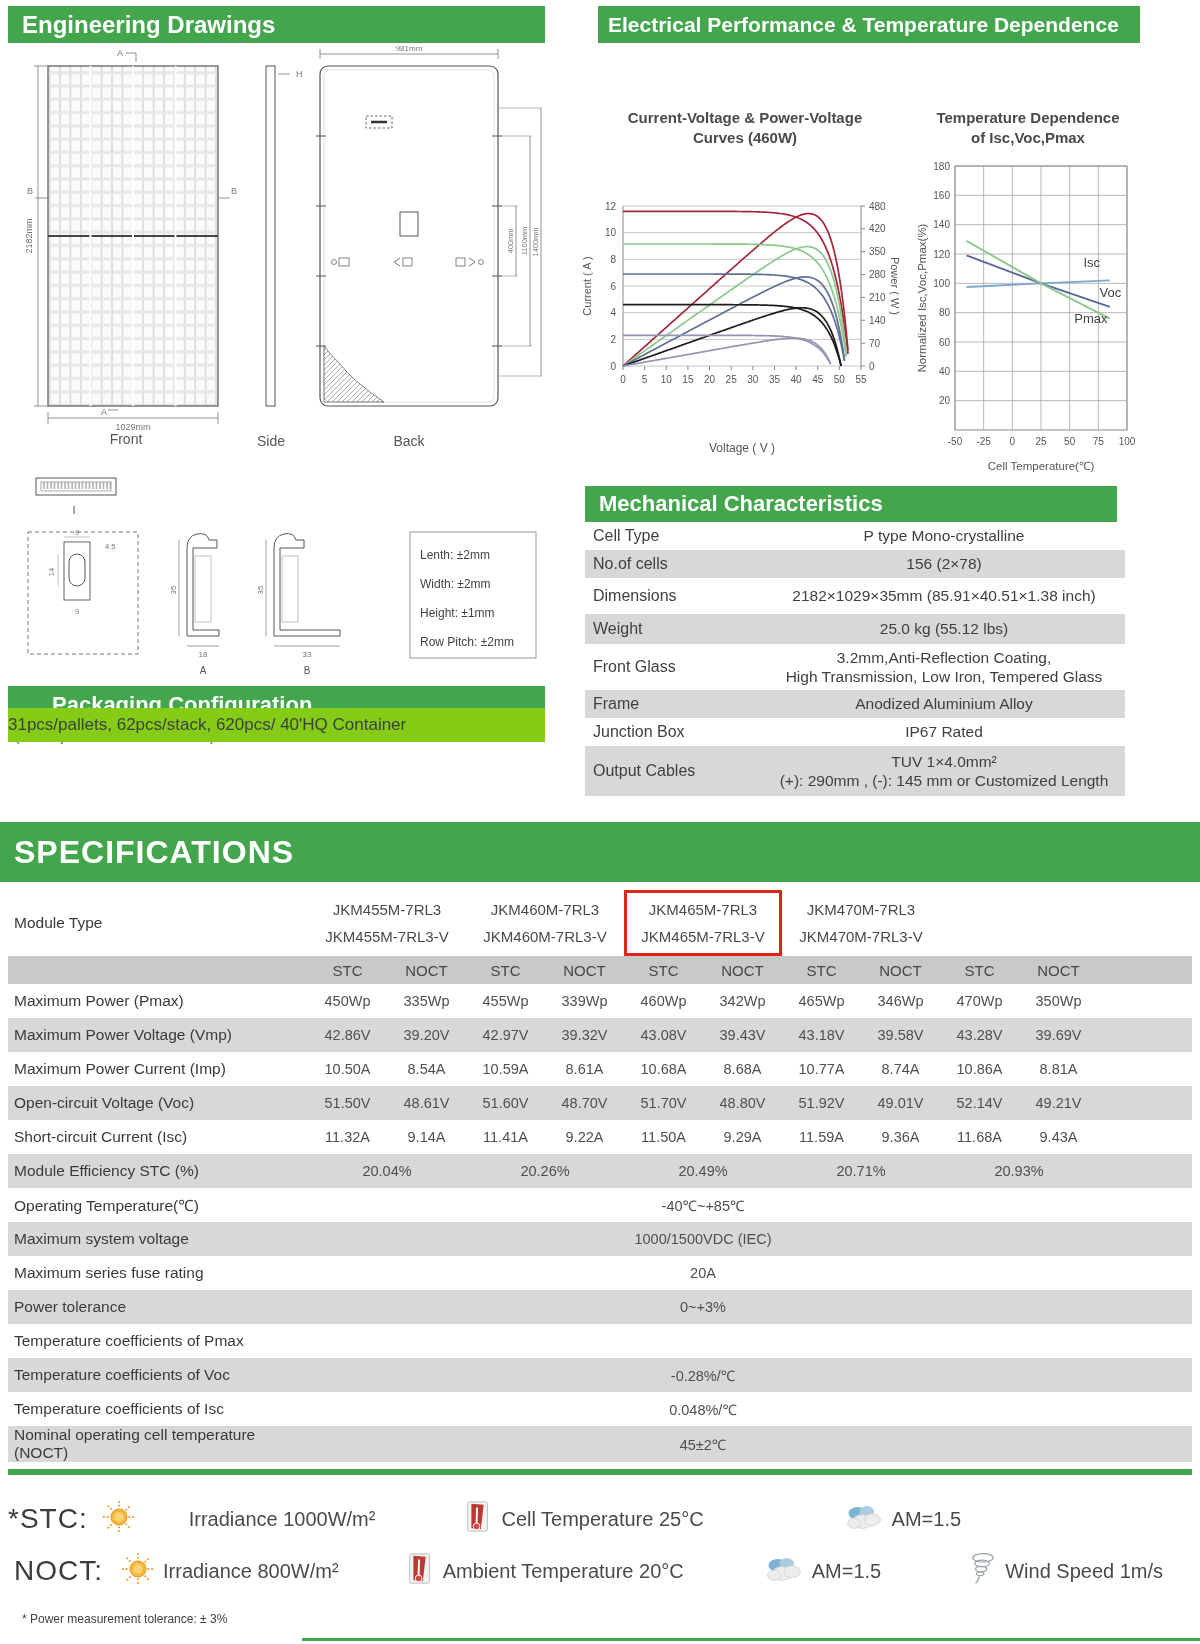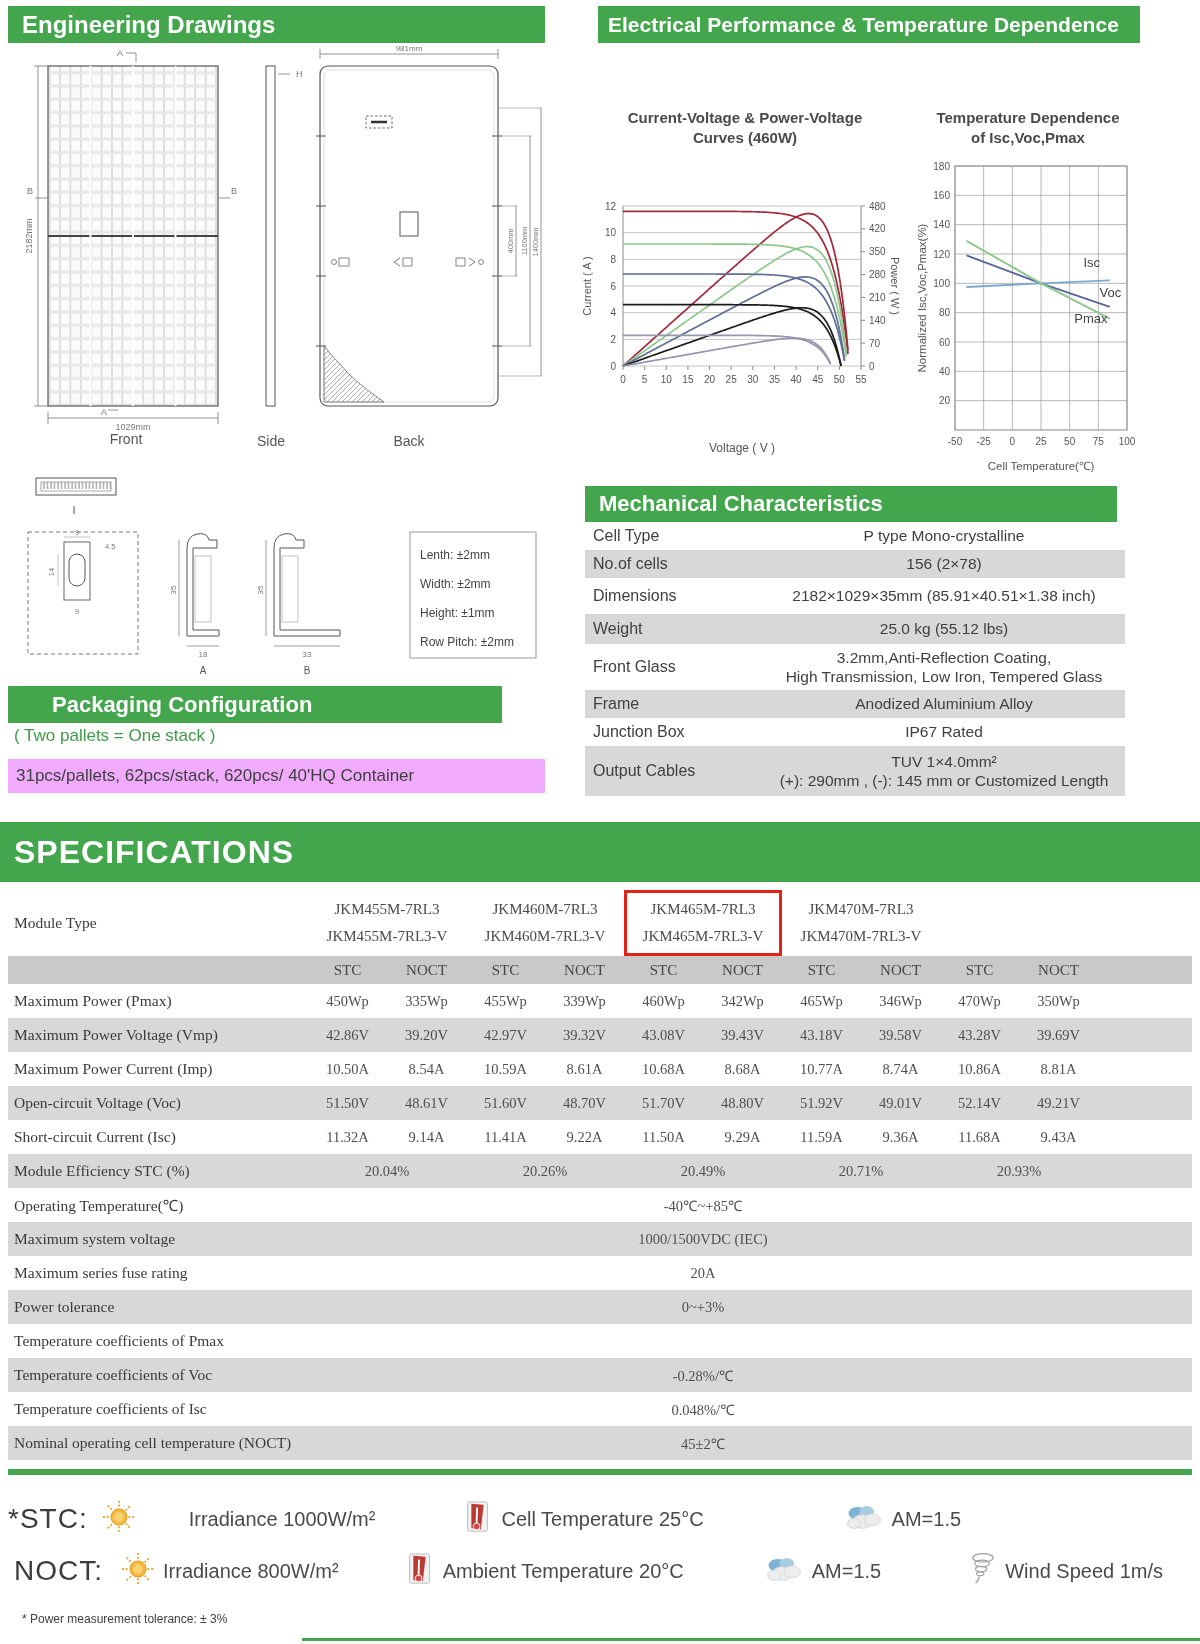--- a/index.html
+++ b/index.html
@@ -3,21 +3,21 @@
 <meta charset="utf-8">
 <style>
   html,body{margin:0;padding:0;background:#9a9a9a;}
   .page{position:relative;width:1200px;height:1644px;background:#ffffff;margin:0 auto;
         font-family:"Liberation Sans",sans-serif;overflow:hidden;}
   .green-hdr{position:absolute;background:#43a64d;color:#fff;font-weight:bold;
         display:flex;align-items:center;padding-left:14px;box-sizing:border-box;}
   #hdr-eng{left:8px;top:6px;width:537px;height:37px;font-size:24px;}
   #hdr-elec{left:598px;top:6px;width:542px;height:37px;font-size:21px;padding-left:10px;}
   #hdr-mech{left:585px;top:486px;width:532px;height:36px;font-size:22px;}
-  #hdr-pack{left:8px;top:686px;width:494px;height:37px;font-size:22px;padding-left:44px;}
+  #hdr-pack{left:8px;top:686px;width:537px;height:37px;font-size:22px;padding-left:44px;}
   #spec-band{left:0;top:822px;width:1200px;height:60px;font-size:32px;letter-spacing:1px;}
   svg{font-family:"Liberation Sans",sans-serif;}
   #drawings-svg{position:absolute;left:8px;top:46px;}
   .chart-title{position:absolute;text-align:center;font-weight:bold;font-size:15px;color:#4a4a4a;
         white-space:pre-line;line-height:1.35;}
   #iv-title{left:595px;top:108px;width:300px;}
   #temp-title{left:918px;top:108px;width:220px;}
   #iv-chart{position:absolute;left:577px;top:152px;}
   #temp-chart{position:absolute;left:915px;top:150px;}
   
@@ -29,27 +29,27 @@
   #mech-rows .m-row:nth-child(1){min-height:28px;}
   #mech-rows .m-row:nth-child(2){min-height:28px;}
   #mech-rows .m-row:nth-child(3){min-height:36px;}
   #mech-rows .m-row:nth-child(4){min-height:30px;}
   #mech-rows .m-row:nth-child(5){min-height:46px;}
   #mech-rows .m-row:nth-child(6){min-height:28px;}
   #mech-rows .m-row:nth-child(7){min-height:28px;}
   #mech-rows .m-row:nth-child(8){min-height:50px;}
   
   #pack-note{position:absolute;left:14px;top:726px;font-size:17px;color:#3f9b47;}
-  #pack-bar{position:absolute;left:8px;top:759px;width:537px;height:34px;background:#f0abfc;
-        display:flex;align-items:center;padding-left:8px;box-sizing:border-box;
+  #pack-bar{position:absolute;left:8px;top:708px;width:537px;height:34px;background:#84cc16;
+        display:flex;align-items:center;padding-left:0;box-sizing:border-box;
         font-size:17px;color:#3f3f3f;}
   
   #spec-table{position:absolute;left:8px;top:890px;width:1184px;}
   .spec-row{display:grid;grid-template-columns:300px repeat(10,79px) 1fr;align-items:center;
-        min-height:34px;box-sizing:border-box;font-family:Liberation Serif, serif;}
+        min-height:34px;box-sizing:border-box;}
   .spec-row.shade{background:#d8d8d8;}
   .spec-row.mod-row{min-height:62px;}
   .spec-row.band{min-height:28px;background:#c9c9c9;}
   .spec-label{padding-left:6px;font-size:15.5px;color:#3a3a3a;}
   .v-cell{text-align:center;font-size:14.5px;color:#4f4f4f;}
   .mod-cell{grid-column:span 2;text-align:center;font-size:15px;color:#4a4a4a;
         line-height:1.8;padding:3px 0;align-self:stretch;display:flex;flex-direction:column;justify-content:center;}
   .mod-cell.hl{border:3px solid #e2231a;}
   .band .v-cell{font-size:15px;color:#474747;}
   .eff-cell{grid-column:span 2;}

